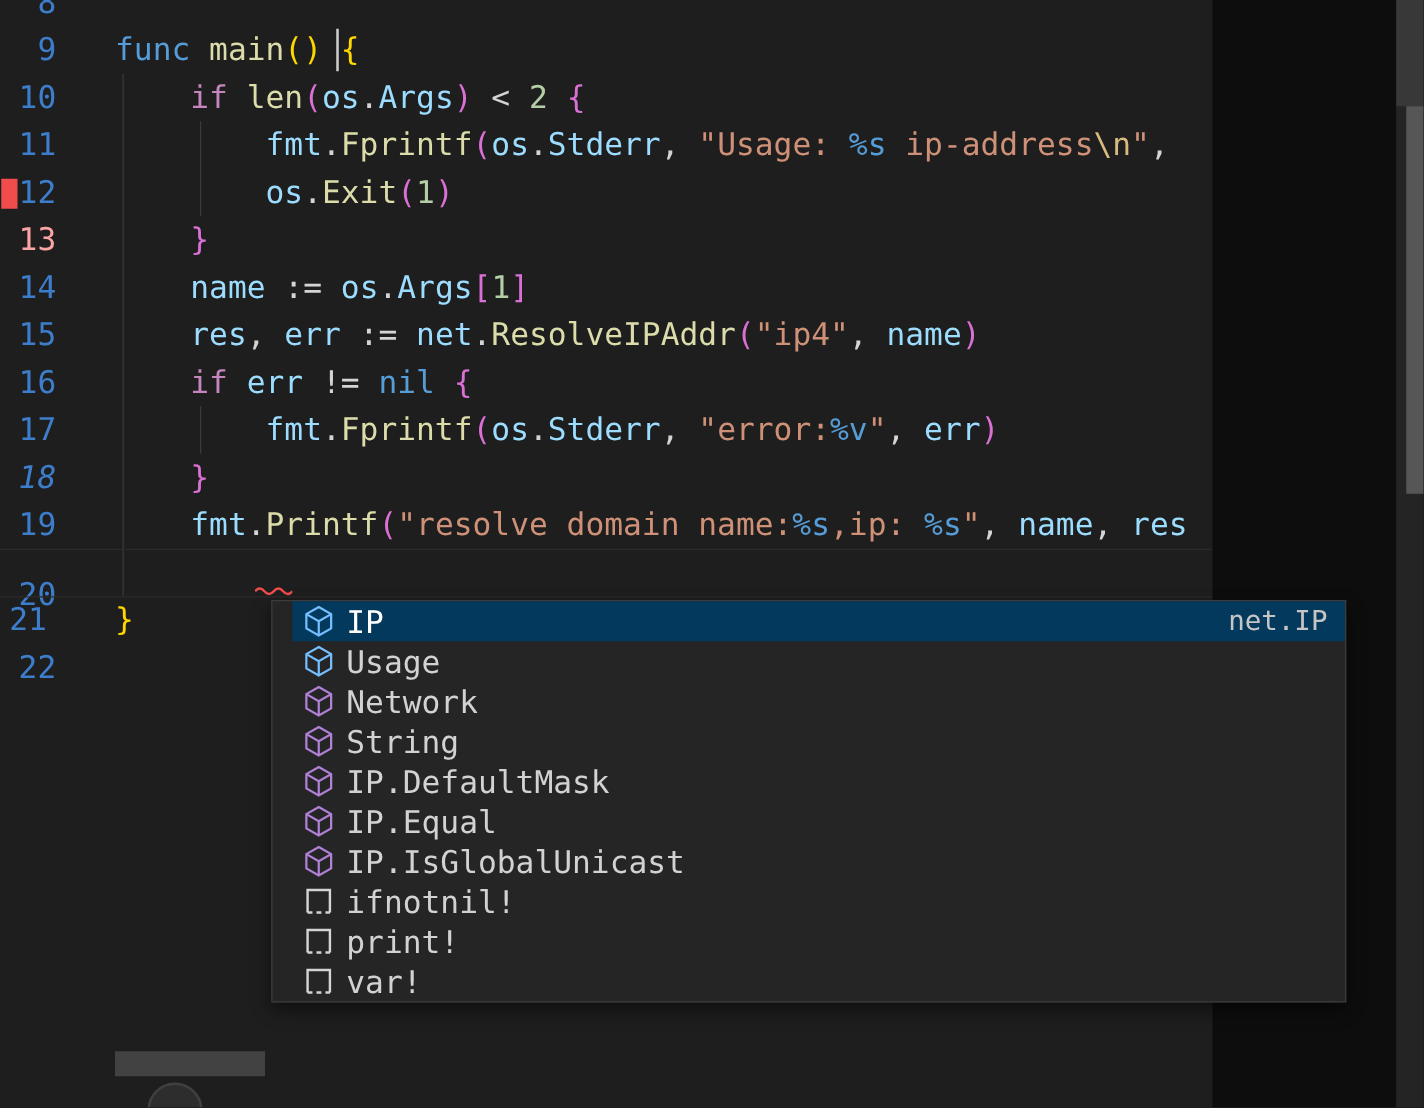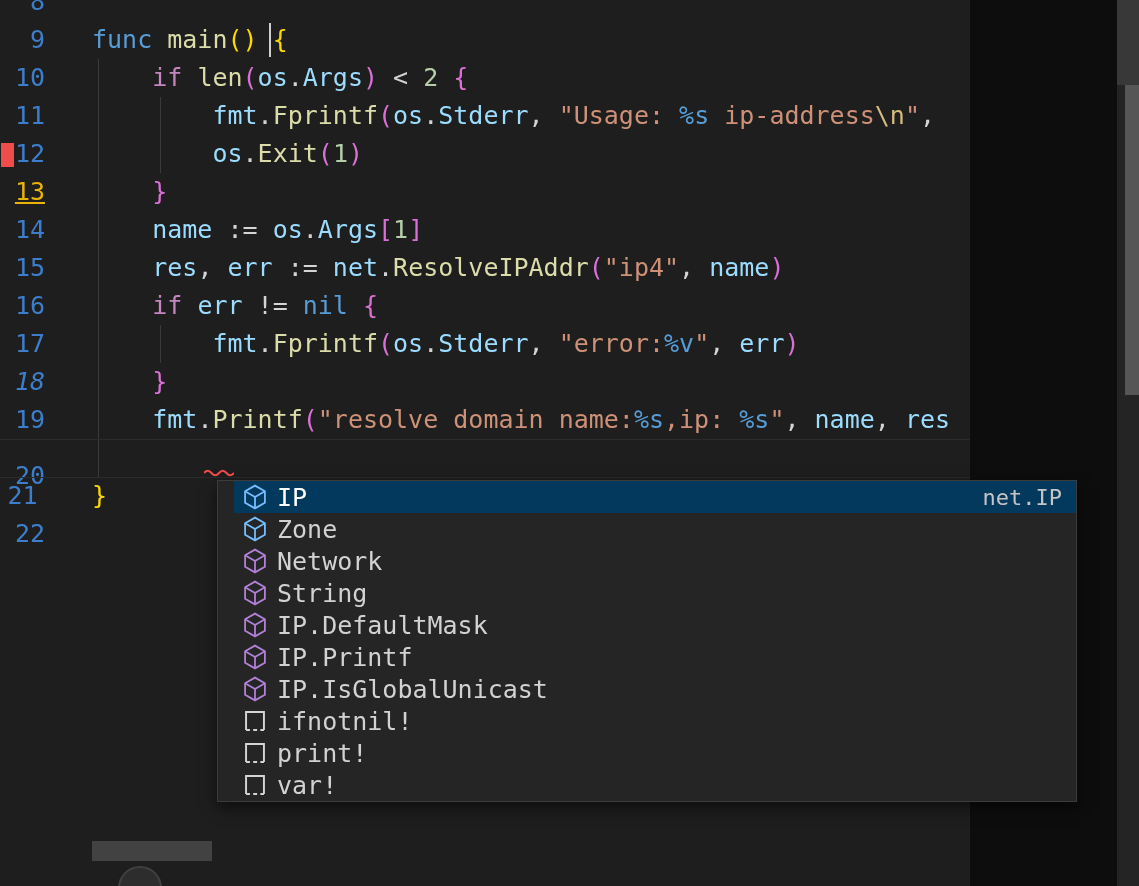--- a/index.html
+++ b/index.html
@@ -40,21 +40,21 @@
 
 <div id="stage">
 
   <div id="editor">
     <div id="lines">
         <div class="line" style="top: -17px;"><span class="ln" style="color: rgb(61, 126, 204);">8</span><span class="ct"></span></div>
         <div class="line" style="top: 21px;"><span class="ln" style="color: rgb(61, 126, 204);">9</span><span class="ct"><span style="color: rgb(86, 156, 214);">func </span><span style="color: rgb(220, 220, 170);">main</span><span style="color: rgb(255, 215, 0);">(</span><span style="color: rgb(255, 215, 0);">)</span><span style="color: rgb(212, 212, 212);"> </span><span style="color: rgb(255, 215, 0);">{</span></span></div>
         <div class="line" style="top: 59px;"><span class="ln" style="color: rgb(61, 126, 204);">10</span><span class="ct"><span style="color: rgb(212, 212, 212);">    </span><span style="color: rgb(197, 134, 192);">if </span><span style="color: rgb(220, 220, 170);">len</span><span style="color: rgb(218, 112, 214);">(</span><span style="color: rgb(156, 220, 254);">os</span><span style="color: rgb(212, 212, 212);">.</span><span style="color: rgb(156, 220, 254);">Args</span><span style="color: rgb(218, 112, 214);">)</span><span style="color: rgb(212, 212, 212);"> &lt; </span><span style="color: rgb(181, 206, 168);">2</span><span style="color: rgb(212, 212, 212);"> </span><span style="color: rgb(218, 112, 214);">{</span></span></div>
         <div class="line" style="top: 97px;"><span class="ln" style="color: rgb(61, 126, 204);">11</span><span class="ct"><span style="color: rgb(212, 212, 212);">        </span><span style="color: rgb(156, 220, 254);">fmt</span><span style="color: rgb(212, 212, 212);">.</span><span style="color: rgb(220, 220, 170);">Fprintf</span><span style="color: rgb(218, 112, 214);">(</span><span style="color: rgb(156, 220, 254);">os</span><span style="color: rgb(212, 212, 212);">.</span><span style="color: rgb(156, 220, 254);">Stderr</span><span style="color: rgb(212, 212, 212);">, </span><span style="color: rgb(206, 145, 120);">"Usage: </span><span style="color: rgb(86, 156, 214);">%s</span><span style="color: rgb(206, 145, 120);"> ip-address</span><span style="color: rgb(215, 186, 125);">\n</span><span style="color: rgb(206, 145, 120);">"</span><span style="color: rgb(212, 212, 212);">,</span></span></div>
         <div class="line" style="top: 135px;"><span class="ln" style="color: rgb(61, 126, 204);">12</span><span class="ct"><span style="color: rgb(212, 212, 212);">        </span><span style="color: rgb(156, 220, 254);">os</span><span style="color: rgb(212, 212, 212);">.</span><span style="color: rgb(220, 220, 170);">Exit</span><span style="color: rgb(218, 112, 214);">(</span><span style="color: rgb(181, 206, 168);">1</span><span style="color: rgb(218, 112, 214);">)</span></span></div>
-        <div class="line" style="top: 173px;"><span class="ln" style="color: #eab308; text-decoration: underline;">13</span><span class="ct"><span style="color: rgb(212, 212, 212);">    </span><span style="color: rgb(218, 112, 214);">}</span></span></div>
+        <div class="line" style="top: 173px;"><span class="ln" style="color: #fca5a5;">13</span><span class="ct"><span style="color: rgb(212, 212, 212);">    </span><span style="color: rgb(218, 112, 214);">}</span></span></div>
         <div class="line" style="top: 211px;"><span class="ln" style="color: rgb(61, 126, 204);">14</span><span class="ct"><span style="color: rgb(212, 212, 212);">    </span><span style="color: rgb(156, 220, 254);">name</span><span style="color: rgb(212, 212, 212);"> := </span><span style="color: rgb(156, 220, 254);">os</span><span style="color: rgb(212, 212, 212);">.</span><span style="color: rgb(156, 220, 254);">Args</span><span style="color: rgb(218, 112, 214);">[</span><span style="color: rgb(181, 206, 168);">1</span><span style="color: rgb(218, 112, 214);">]</span></span></div>
         <div class="line" style="top: 249px;"><span class="ln" style="color: rgb(61, 126, 204);">15</span><span class="ct"><span style="color: rgb(212, 212, 212);">    </span><span style="color: rgb(156, 220, 254);">res</span><span style="color: rgb(212, 212, 212);">, </span><span style="color: rgb(156, 220, 254);">err</span><span style="color: rgb(212, 212, 212);"> := </span><span style="color: rgb(156, 220, 254);">net</span><span style="color: rgb(212, 212, 212);">.</span><span style="color: rgb(220, 220, 170);">ResolveIPAddr</span><span style="color: rgb(218, 112, 214);">(</span><span style="color: rgb(206, 145, 120);">"ip4"</span><span style="color: rgb(212, 212, 212);">, </span><span style="color: rgb(156, 220, 254);">name</span><span style="color: rgb(218, 112, 214);">)</span></span></div>
         <div class="line" style="top: 287px;"><span class="ln" style="color: rgb(61, 126, 204);">16</span><span class="ct"><span style="color: rgb(212, 212, 212);">    </span><span style="color: rgb(197, 134, 192);">if </span><span style="color: rgb(156, 220, 254);">err</span><span style="color: rgb(212, 212, 212);"> != </span><span style="color: rgb(86, 156, 214);">nil</span><span style="color: rgb(212, 212, 212);"> </span><span style="color: rgb(218, 112, 214);">{</span></span></div>
         <div class="line" style="top: 325px;"><span class="ln" style="color: rgb(61, 126, 204);">17</span><span class="ct"><span style="color: rgb(212, 212, 212);">        </span><span style="color: rgb(156, 220, 254);">fmt</span><span style="color: rgb(212, 212, 212);">.</span><span style="color: rgb(220, 220, 170);">Fprintf</span><span style="color: rgb(218, 112, 214);">(</span><span style="color: rgb(156, 220, 254);">os</span><span style="color: rgb(212, 212, 212);">.</span><span style="color: rgb(156, 220, 254);">Stderr</span><span style="color: rgb(212, 212, 212);">, </span><span style="color: rgb(206, 145, 120);">"error:</span><span style="color: rgb(86, 156, 214);">%v</span><span style="color: rgb(206, 145, 120);">"</span><span style="color: rgb(212, 212, 212);">, </span><span style="color: rgb(156, 220, 254);">err</span><span style="color: rgb(218, 112, 214);">)</span></span></div>
         <div class="line" style="top: 363px;"><span class="ln" style="color: rgb(61, 126, 204); font-style: italic;">18</span><span class="ct"><span style="color: rgb(212, 212, 212);">    </span><span style="color: rgb(218, 112, 214);">}</span></span></div>
         <div class="line" style="top: 401px;"><span class="ln" style="color: rgb(61, 126, 204);">19</span><span class="ct"><span style="color: rgb(212, 212, 212);">    </span><span style="color: rgb(156, 220, 254);">fmt</span><span style="color: rgb(212, 212, 212);">.</span><span style="color: rgb(220, 220, 170);">Printf</span><span style="color: rgb(218, 112, 214);">(</span><span style="color: rgb(206, 145, 120);">"resolve domain name:</span><span style="color: rgb(86, 156, 214);">%s</span><span style="color: rgb(206, 145, 120);">,ip: </span><span style="color: rgb(86, 156, 214);">%s</span><span style="color: rgb(206, 145, 120);">"</span><span style="color: rgb(212, 212, 212);">, </span><span style="color: rgb(156, 220, 254);">name</span><span style="color: rgb(212, 212, 212);">, </span><span style="color: rgb(156, 220, 254);">res</span></span></div>
         <div class="line" style="top: 457px;"><span class="ln" style="color: rgb(61, 126, 204);">20</span></div>
         <div class="line" style="top: 477px;"><span class="ln" style="color: rgb(61, 126, 204); text-align: center;">21</span><span class="ct"><span style="color: rgb(255, 215, 0);">}</span></span></div>
         <div class="line" style="top: 515px;"><span class="ln" style="color: rgb(61, 126, 204);">22</span><span class="ct"></span></div>
       </div>
@@ -87,37 +87,37 @@
 
   <div id="suggest">
     <div id="suggest-list">
         <div class="s-row sel" style="background: rgb(4, 57, 94);"><span class="s-icon" style="color: rgb(117, 190, 255);"><svg viewBox="0 0 16 16">
               <path d="M8 1 L14.1 4.5 V11.5 L8 15 L1.9 11.5 V4.5 Z" fill="none" stroke="currentColor" stroke-width="1.1"></path>
               <path d="M1.9 4.5 L8 8 L14.1 4.5 M8 8 V15" fill="none" stroke="currentColor" stroke-width="1.1"></path>
             </svg></span><span class="s-label">IP</span><span class="s-detail">net.IP</span></div>
         <div class="s-row"><span class="s-icon" style="color: rgb(117, 190, 255);"><svg viewBox="0 0 16 16">
               <path d="M8 1 L14.1 4.5 V11.5 L8 15 L1.9 11.5 V4.5 Z" fill="none" stroke="currentColor" stroke-width="1.1"></path>
               <path d="M1.9 4.5 L8 8 L14.1 4.5 M8 8 V15" fill="none" stroke="currentColor" stroke-width="1.1"></path>
-            </svg></span><span class="s-label">Zone</span></div>
+            </svg></span><span class="s-label">Usage</span></div>
         <div class="s-row"><span class="s-icon" style="color: rgb(177, 128, 215);"><svg viewBox="0 0 16 16">
               <path d="M8 1 L14.1 4.5 V11.5 L8 15 L1.9 11.5 V4.5 Z" fill="none" stroke="currentColor" stroke-width="1.1"></path>
               <path d="M1.9 4.5 L8 8 L14.1 4.5 M8 8 V15" fill="none" stroke="currentColor" stroke-width="1.1"></path>
             </svg></span><span class="s-label">Network</span></div>
         <div class="s-row"><span class="s-icon" style="color: rgb(177, 128, 215);"><svg viewBox="0 0 16 16">
               <path d="M8 1 L14.1 4.5 V11.5 L8 15 L1.9 11.5 V4.5 Z" fill="none" stroke="currentColor" stroke-width="1.1"></path>
               <path d="M1.9 4.5 L8 8 L14.1 4.5 M8 8 V15" fill="none" stroke="currentColor" stroke-width="1.1"></path>
             </svg></span><span class="s-label">String</span></div>
         <div class="s-row"><span class="s-icon" style="color: rgb(177, 128, 215);"><svg viewBox="0 0 16 16">
               <path d="M8 1 L14.1 4.5 V11.5 L8 15 L1.9 11.5 V4.5 Z" fill="none" stroke="currentColor" stroke-width="1.1"></path>
               <path d="M1.9 4.5 L8 8 L14.1 4.5 M8 8 V15" fill="none" stroke="currentColor" stroke-width="1.1"></path>
             </svg></span><span class="s-label">IP.DefaultMask</span></div>
         <div class="s-row"><span class="s-icon" style="color: rgb(177, 128, 215);"><svg viewBox="0 0 16 16">
               <path d="M8 1 L14.1 4.5 V11.5 L8 15 L1.9 11.5 V4.5 Z" fill="none" stroke="currentColor" stroke-width="1.1"></path>
               <path d="M1.9 4.5 L8 8 L14.1 4.5 M8 8 V15" fill="none" stroke="currentColor" stroke-width="1.1"></path>
-            </svg></span><span class="s-label">IP.Printf</span></div>
+            </svg></span><span class="s-label">IP.Equal</span></div>
         <div class="s-row"><span class="s-icon" style="color: rgb(177, 128, 215);"><svg viewBox="0 0 16 16">
               <path d="M8 1 L14.1 4.5 V11.5 L8 15 L1.9 11.5 V4.5 Z" fill="none" stroke="currentColor" stroke-width="1.1"></path>
               <path d="M1.9 4.5 L8 8 L14.1 4.5 M8 8 V15" fill="none" stroke="currentColor" stroke-width="1.1"></path>
             </svg></span><span class="s-label">IP.IsGlobalUnicast</span></div>
         <div class="s-row"><span class="s-icon" style="color: rgb(212, 212, 212);"><svg viewBox="0 0 16 16">
               <path d="M2.5 13.5 V2.5 H13.5 V13.5" fill="none" stroke="currentColor" stroke-width="1.2"></path>
               <path d="M2.5 13.5 H13.5" fill="none" stroke="currentColor" stroke-width="1.2" stroke-dasharray="2.4 2"></path>
             </svg></span><span class="s-label">ifnotnil!</span></div>
         <div class="s-row"><span class="s-icon" style="color: rgb(212, 212, 212);"><svg viewBox="0 0 16 16">
               <path d="M2.5 13.5 V2.5 H13.5 V13.5" fill="none" stroke="currentColor" stroke-width="1.2"></path>

